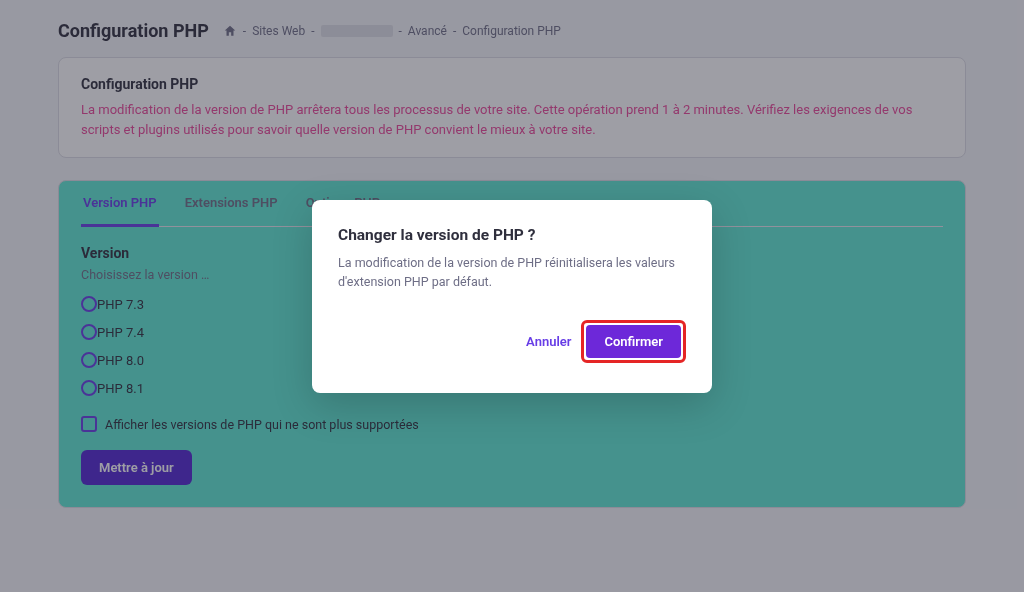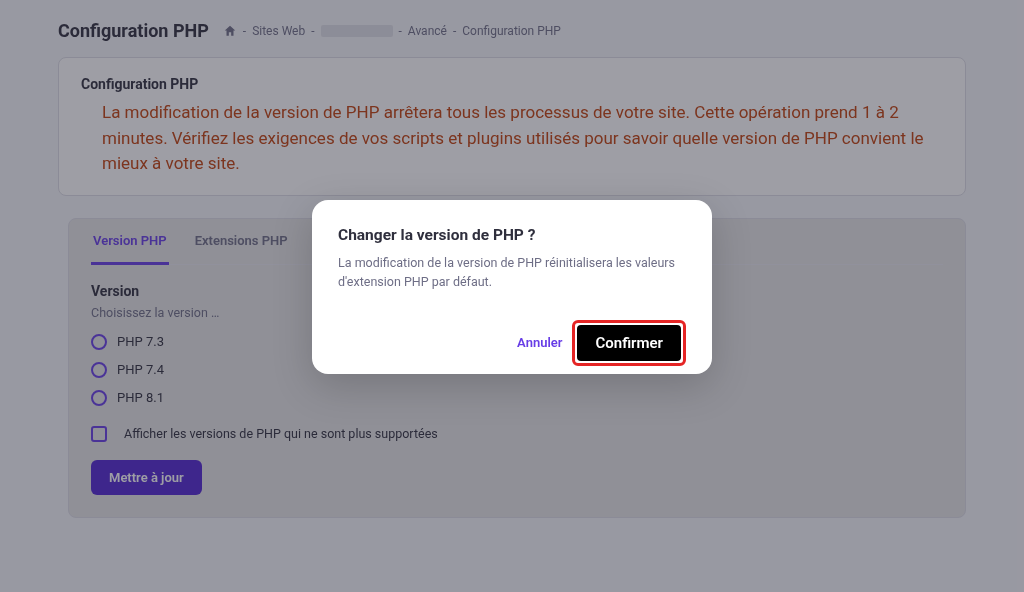--- a/index.html
+++ b/index.html
@@ -8,51 +8,51 @@
     .page { padding:20px 58px 32px; }
 
     .header-row { display:flex; align-items:center; gap:14px; margin-bottom:16px; }
     .page-title { font-size:18px; font-weight:700; color:#2f2f3d; }
     .crumbs { display:flex; align-items:center; gap:6px; font-size:12px; color:#6e6e86; }
     .crumb-sep { color:#6e6e86; }
     .crumb-blur { display:inline-block; width:72px; height:12px; background:#dfe0e8; border-radius:2px; }
 
     .info-card { border:1px solid #dcdde5; border-radius:8px; background:#fff; padding:18px 22px; margin-bottom:22px; }
     .info-title { font-size:14px; font-weight:700; margin-bottom:8px; color:#2f2f3d; }
-    .info-text { font-size:17px; line-height:1.5; color:#c2410c;margin-left:21px; }
+    .info-text { font-size:13px; line-height:1.5; color:#ec4899; }
 
-    .tabs-card { border:1px solid #dcdde5; border-radius:8px; background:#e5e5e5; padding:0 22px 22px;margin-left:10px; }
+    .tabs-card { border:1px solid #dcdde5; border-radius:8px; background:#5eead4; padding:0 22px 22px; }
     .tabs { display:flex; gap:24px; border-bottom:1px solid #e7e8ee; }
     .tab { padding:14px 2px; font-size:13px; font-weight:600; color:#6e6e86; cursor:pointer; }
     .tab.active { color:#673de6; border-bottom:3px solid #673de6; margin-bottom:-1px; }
 
     .section-title { font-size:14px; font-weight:700; margin:18px 0 6px; color:#2f2f3d; }
     .section-sub { font-size:12.5px; color:#6e6e86; margin-bottom:14px; }
 
     .radio-list { display:flex; flex-direction:column; gap:12px; margin-bottom:20px; }
-    .radio-row { display:flex; align-items:center; gap:10px; cursor:pointer; }
+    .radio-row { display:flex; align-items:center; gap:0; cursor:pointer; }
     .radio-circle { width:16px; height:16px; border:2px solid #673de6; border-radius:50%; display:flex; align-items:center; justify-content:center; flex-shrink:0; }
     .radio-circle.filled::after { content:""; width:8px; height:8px; background:#673de6; border-radius:50%; }
     .radio-label { font-size:13px; color:#2f2f3d; }
 
-    .chk-row { display:flex; align-items:center; gap:17px; cursor:pointer; margin-bottom:18px; }
+    .chk-row { display:flex; align-items:center; gap:8px; cursor:pointer; margin-bottom:18px; }
     .chk-box { width:16px; height:16px; border:2px solid #673de6; border-radius:3px; flex-shrink:0; }
     .chk-label { font-size:12.5px; color:#2f2f3d; }
 
     .actions { display:flex; justify-content:flex-start; }
     .btn-primary { background:#5025d1; color:#fff; border:none; border-radius:6px; padding:10px 18px; font-size:13px; font-weight:600; cursor:pointer; }
 
     .overlay { position:absolute; inset:0; background:rgba(40,40,55,0.45); display:flex; align-items:flex-start; justify-content:center; padding-top:200px; }
-    .modal { width:400px; background:#fff; border-radius:16px; padding:26px 26px 8px; box-shadow:0 12px 40px rgba(0,0,0,0.18); }
+    .modal { width:400px; background:#fff; border-radius:8px; padding:26px 26px 30px; box-shadow:0 12px 40px rgba(0,0,0,0.18); }
     .modal-title { font-size:15.5px; font-weight:700; color:#2f2f3d; margin-bottom:10px; }
     .modal-text { font-size:12.5px; color:#6e6e86; line-height:1.5; margin-bottom:28px; }
     .modal-actions { display:flex; justify-content:flex-end; align-items:center; }
     .btn-link { background:none; border:none; color:#673de6; font-size:13px; font-weight:600; cursor:pointer; padding:9px 10px; }
     .confirm-hl { border:3px solid #e52525; border-radius:6px; padding:2px; display:inline-flex; }
-    .btn-confirm { background:#000000; color:#fff; border:none; border-radius:4px; padding:9px 18px; font-size:15px; font-weight:600; cursor:pointer;text-align:center; }
+    .btn-confirm { background:#6d28d9; color:#fff; border:none; border-radius:4px; padding:9px 18px; font-size:13px; font-weight:600; cursor:pointer;text-align:center; }
 
     .home-icon svg { width:14px; height:14px; display:block; }
   </style>
 </head>
 <body>
 
 <div class="page">
   <div class="header-row">
     <div class="page-title">Configuration PHP</div>
     <div class="crumbs">
@@ -91,20 +91,24 @@
       <div class="radio-row">
         <span class="radio-circle"></span>
         <span class="radio-label">PHP 7.3</span>
       </div>
       <div class="radio-row">
         <span class="radio-circle"></span>
         <span class="radio-label">PHP 7.4</span>
       </div>
       <div class="radio-row">
         <span class="radio-circle"></span>
+        <span class="radio-label">PHP 8.0</span>
+      </div>
+      <div class="radio-row">
+        <span class="radio-circle"></span>
         <span class="radio-label">PHP 8.1</span>
       </div>
     </div>
 
     <div class="chk-row">
       <span class="chk-box"></span>
       <span class="chk-label">Afficher les versions de PHP qui ne sont plus supportées</span>
     </div>
 
     <div class="actions">

